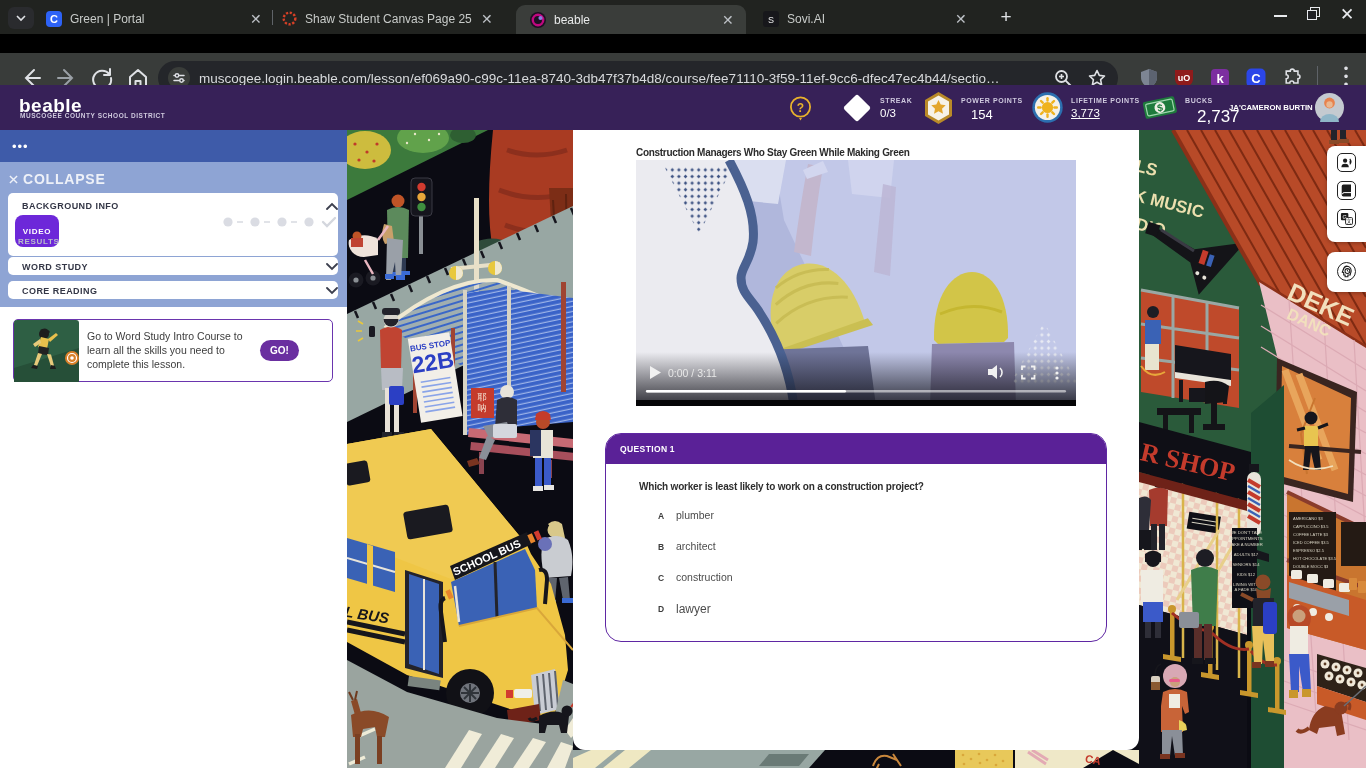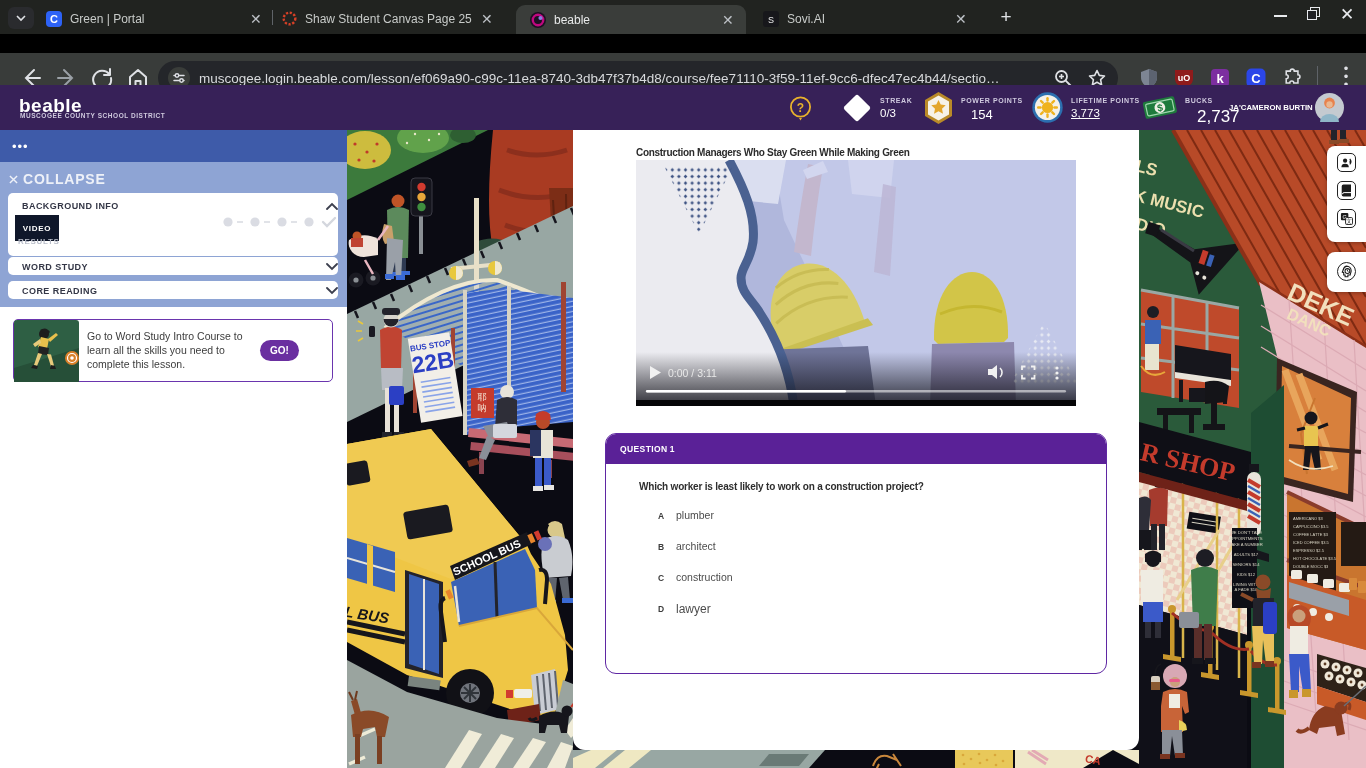--- a/index.html
+++ b/index.html
@@ -771,21 +771,21 @@
           <svg width="9" height="9" viewBox="0 0 10 10" style="margin-right:5px">
               <path d="M1 1 L9 9 M9 1 L1 9" stroke="#eef1f8" stroke-width="1.6"></path>
             </svg>COLLAPSE
         </div>
 
         <div class="sbcard" style="top:31px;height:63px;">
           <div class="sbhead" style="position:absolute;left:14px;top:8px;">BACKGROUND INFO</div>
           <svg class="abs" style="left:318px;top:9px" width="12" height="8" viewBox="0 0 12 8">
               <path d="M1 7 L6 2 L11 7" stroke="#3c3f4e" stroke-width="1.8" fill="none" stroke-linecap="round"></path>
             </svg>
-          <div class="abs" style="left:7px;top:22px;width:44px;height:26px;background:#0f172a;border-radius:0;color:#fff;font-size:8px;font-weight:bold;letter-spacing:0.7px;display:flex;align-items:center;justify-content:center;">VIDEO</div>
+          <div class="abs" style="left:7px;top:22px;width:44px;height:32px;background:#6d28d9;border-radius:8px;color:#fff;font-size:8px;font-weight:bold;letter-spacing:0.7px;display:flex;align-items:center;justify-content:center;">VIDEO</div>
           <div class="abs" style="left:10px;top:44px;color:#b9bdc9;font-size:8px;font-weight:bold;letter-spacing:0.7px;">RESULTS</div>
           <svg class="abs" style="left:210px;top:22px" width="125" height="14" viewBox="0 0 125 14">
             <g fill="#dadce3">
                 <circle cx="10" cy="7" r="4.6"></circle>
                 <circle cx="37" cy="7" r="4.6"></circle>
                 <circle cx="64" cy="7" r="4.6"></circle>
                 <circle cx="91" cy="7" r="4.6"></circle>
               </g>
             <g stroke="#dadce3" stroke-width="1.6">
                 <line x1="19" y1="7" x2="25" y2="7"></line>
@@ -896,21 +896,21 @@
         <g fill="#f1f1f1">
             <circle cx="421" cy="208" r="1.6"></circle>
             <circle cx="421" cy="213" r="1.6"></circle>
             <circle cx="421" cy="218" r="1.6"></circle>
           </g>
 
         <rect x="10" y="230" width="420" height="2.4" rx="1.2" fill="#ffffff" opacity="0.55"></rect>
         <rect x="10" y="230" width="200" height="2.4" rx="1.2" fill="#fff"></rect>
       </svg>
 
-      <div class="abs" style="left:32px;top:303px;width:502px;height:241px;border:1.5px solid #5f27a3;border-radius:11px;background:#fff;overflow:hidden;">
+      <div class="abs" style="left:32px;top:303px;width:502px;height:209px;border:1.5px solid #5f27a3;border-radius:16px;background:#fff;overflow:hidden;">
         <div style="height:30px;background:#5a2197;color:#fff;display:flex;align-items:center;">
           <span style="margin-left:14px;font-size:8.5px;font-weight:bold;letter-spacing:0.4px;">QUESTION 1</span>
         </div>
         <div class="abs" style="left:33px;top:47px;font-size:10px;letter-spacing:-0.2px;font-weight:bold;color:#2e2e2e;">Which worker is least likely to work on a construction project?</div>
         <div class="abs" style="left:52px;top:77px;font-size:8.5px;font-weight:bold;color:#3c3c3c;">A</div>
         <div class="abs" style="left:70px;top:75px;font-size:10.5px;color:#4c4c4c;">plumber</div>
         <div class="abs" style="left:52px;top:108px;font-size:8.5px;font-weight:bold;color:#3c3c3c;">B</div>
         <div class="abs" style="left:70px;top:106px;font-size:10.5px;color:#4c4c4c;">architect</div>
         <div class="abs" style="left:52px;top:139px;font-size:8.5px;font-weight:bold;color:#3c3c3c;">C</div>
         <div class="abs" style="left:70px;top:137px;font-size:10.5px;color:#4c4c4c;">construction</div>

